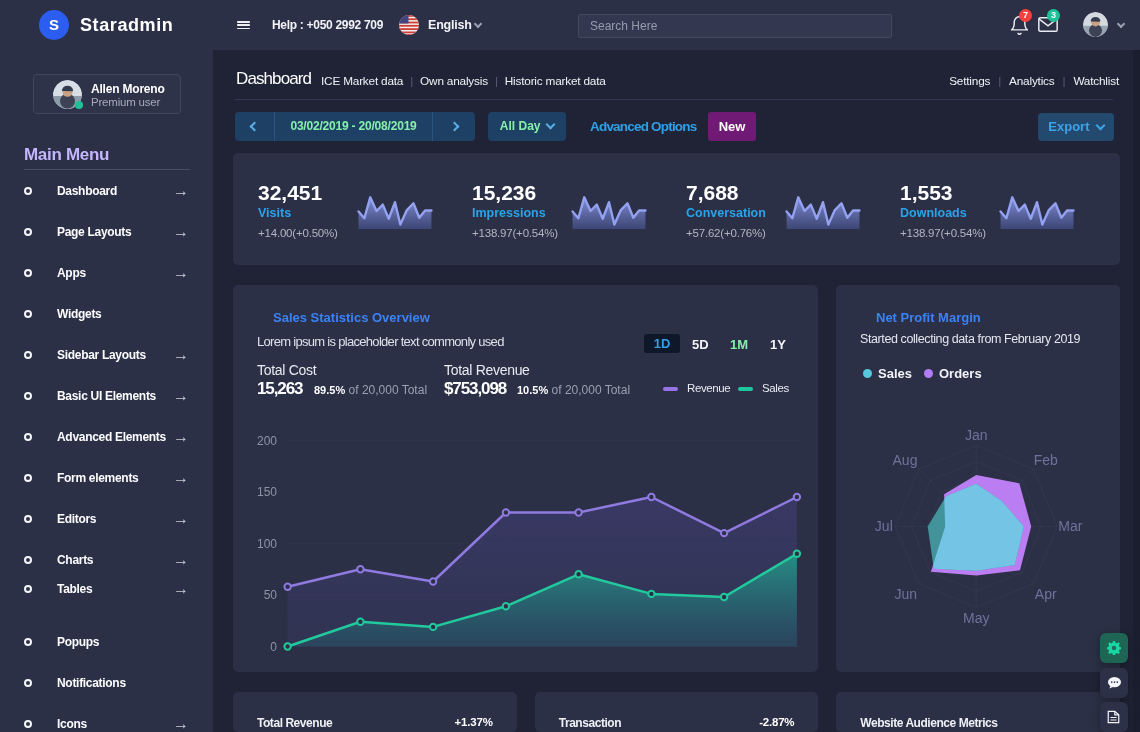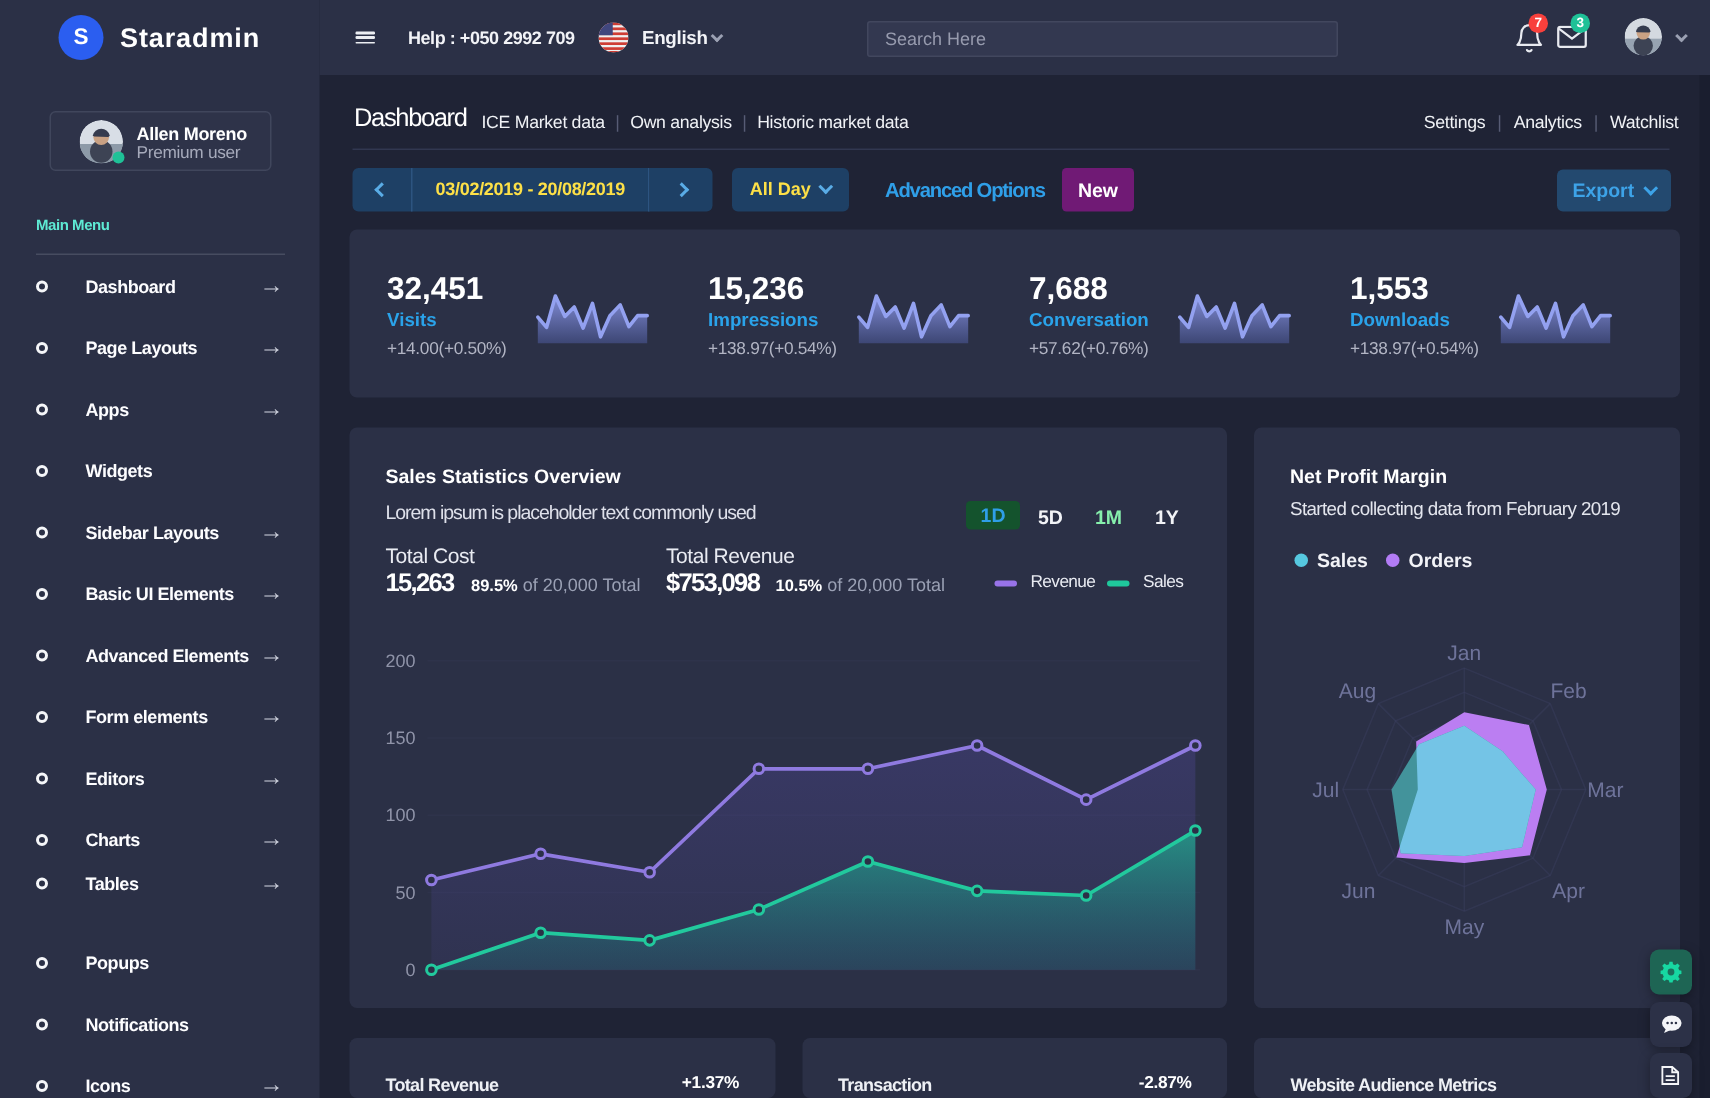--- a/index.html
+++ b/index.html
@@ -9,21 +9,21 @@
   .abs { position:absolute; }
   
   .sidebar { position:absolute; left:0; top:0; width:213px; height:732px; background:#2b3046; }
   .logo-circ { position:absolute; left:39px; top:10px; width:30px; height:30px; border-radius:50%; background:#2b5ef0; color:#fff; font-weight:bold; font-size:15px; text-align:center; line-height:30px; }
   .logo-text { position:absolute; left:80px; top:15px; font-size:18px; font-weight:bold; color:#ffffff; letter-spacing:0.6px; }
   .pcard { position:absolute; left:33px; top:74px; width:148px; height:40px; border:1px solid #40465c; border-radius:4px; background:#2e3349; }
   .pcard .av { position:absolute; left:19px; top:5px; width:29px; height:29px; border-radius:50%; overflow:hidden; }
   .pcard .dot { position:absolute; left:41px; top:26px; width:8px; height:8px; border-radius:50%; background:#1fc197; }
   .pcard .nm { position:absolute; left:57px; top:7px; font-size:12px; letter-spacing:-0.2px; font-weight:bold; color:#ffffff; }
   .pcard .pu { position:absolute; left:57px; top:21px; font-size:11.5px; letter-spacing:-0.2px; color:#a6aabb; }
-  .mmenu { position:absolute; left:24px; top:145px; font-size:10px; letter-spacing:-0.3px; font-weight:bold; color:#5eead4;text-align:right; }
+  .mmenu { position:absolute; left:24px; top:145px; font-size:17px; letter-spacing:-0.3px; font-weight:bold; color:#c4b5fd;text-align:right; }
   .mi { position:absolute; left:0; width:213px; height:41px; line-height:41px; }
   .mi .ic { position:absolute; left:24px; top:16px; width:8px; height:8px; border:2.2px solid #f5f6f9; border-radius:50%; }
   .mi .t { position:absolute; left:57px; font-size:12px; letter-spacing:-0.3px; font-weight:bold; color:#fdfdff; }
   .mi .ar { position:absolute; right:24px; top:-1px; font-size:16px; color:#c9ccd8; }
   
   .nav { position:absolute; left:213px; top:0; width:927px; height:50px; background:#2b3046; }
   .burger { position:absolute; left:24px; top:21px; width:13px; height:9px; }
   .burger div { height:1.6px; background:#eceef2; margin-bottom:1.7px; border-radius:0.8px; }
   .help { position:absolute; left:59px; top:18px; font-size:12px; letter-spacing:-0.3px; font-weight:bold; color:#f2f3f7; }
   .flag { position:absolute; left:186px; top:15px; width:20px; height:20px; }
@@ -35,40 +35,40 @@
   .nav .avatar { position:absolute; left:870px; top:12px; width:25px; height:25px; border-radius:50%; overflow:hidden; }
   .nav .chev2 { position:absolute; left:905px; top:21px; }
   
   .title { position:absolute; left:236px; top:69px; font-size:17px; letter-spacing:-0.9px; color:#ffffff; }
   .crumbs { position:absolute; left:321px; top:74px; font-size:11.8px; letter-spacing:-0.2px; font-weight:normal; color:#f0f2f6; }
   .crumbs .sep { color:#575c75; font-weight:normal; padding:0 7px; }
   .hlinks { position:absolute; right:21px; top:74px; font-size:11.8px; letter-spacing:-0.2px; font-weight:normal; color:#f0f2f6; }
   .hlinks .sep { color:#575c75; font-weight:normal; padding:0 8px; }
   .hborder { position:absolute; left:235px; top:99px; width:878px; height:1px; background:#313750; }
   
-  .tbtn { position:absolute; height:29px; background:#1e4065; border-radius:4px; color:#fde047; font-size:13px; font-weight:bold; text-align:center; }
+  .tbtn { position:absolute; height:29px; background:#1e4065; border-radius:4px; color:#86efac; font-size:13px; font-weight:bold; text-align:center; }
   .dprev { left:235px; top:112px; width:39px; border-radius:4px 0 0 4px; }
   .dfield { left:274px; top:112px; width:159px; border-radius:0; border-left:1px solid #2d5480; border-right:1px solid #2d5480; line-height:29px; font-size:12px; letter-spacing:-0.2px; }
   .dnext { left:433px; top:112px; width:42px; border-radius:0 4px 4px 0; }
   .dchev { display:inline-block; width:7px; height:7px; border-right:2px solid #5aace6; border-bottom:2px solid #5aace6; }
   .allday { left:488px; top:112px; width:78px; line-height:29px; }
   .advopt { position:absolute; left:590px; top:112px; height:29px; line-height:29px; color:#2f9fe8; font-size:13.5px; letter-spacing:-0.8px; font-weight:bold; }
   .newbtn { position:absolute; left:708px; top:112px; width:48px; height:29px; background:#701a75; border-radius:3px; color:#fff; font-size:13px; font-weight:bold; text-align:center; line-height:29px; }
   .export { position:absolute; left:1038px; top:113px; width:76px; height:28px; background:#23496f; border-radius:4px; color:#3da3e8; font-size:13px; font-weight:bold; text-align:center; line-height:28px; }
   
   .card { position:absolute; background:#2b3046; border-radius:5px; }
   .stats { left:233px; top:153px; width:887px; height:112px; }
   .stat { position:absolute; top:0; height:112px; }
   .stat .num { position:absolute; top:28px; font-size:21px; font-weight:bold; color:#ffffff; }
   .stat .lbl { position:absolute; top:53px; font-size:12.5px; font-weight:bold; color:#2aa3ea; }
   .stat .sub { position:absolute; top:74px; font-size:11.5px; letter-spacing:-0.2px; color:#b2b5c4; }
   .spark { position:absolute; top:40px; width:80px; height:36px; }
   .sales { left:233px; top:285px; width:585px; height:387px; }
   .net { left:836px; top:285px; width:284px; height:387px; }
-  .ctitle { position:absolute; left:24px; top:25px; font-size:13px; font-weight:bold; color:#ffffff; }
+  .ctitle { position:absolute; left:40px; top:25px; font-size:13px; font-weight:bold; color:#3b82f6; }
   .bcard { top:692px; width:284px; height:40px; }
   .bcard .l { position:absolute; left:24px; top:24px; font-size:12px; letter-spacing:-0.45px; font-weight:bold; color:#eef0f5; }
   .bcard .v { position:absolute; right:24px; top:24px; font-size:11.5px; letter-spacing:-0.2px; font-weight:bold; color:#ffffff; }
   
   .fab { position:absolute; left:1100px; width:28px; height:30px; border-radius:6px; background:#2c3147; box-shadow:0 2px 8px rgba(0,0,0,0.35); }
   .fab svg { position:absolute; left:7px; top:8px; }
 </style>
 </head>
 <body>
 <div class="page">
@@ -264,21 +264,21 @@
         <div class="lbl" style="left:667px;">Downloads</div>
         <div class="sub" style="left:667px;">+138.97(+0.54%)</div>
         <svg class="spark" style="left:764px;" viewBox="0 0 80 39">
           <use href="#sparkline"></use>
         </svg>
       </div>
   </div>
   <div class="card sales">
     <div class="ctitle">Sales Statistics Overview</div>
     <div class="abs" style="left:24px;top:49px;font-size:13px;letter-spacing:-0.7px;color:#dee0ea;">Lorem ipsum is placeholder text commonly used</div>
-    <div class="abs" style="left:411px;top:49px;width:36px;height:19px;background:#14532d;border-radius:3px;text-align:center;line-height:19px;font-size:13px;font-weight:bold;color:#2f9fe8;">1D</div>
+    <div class="abs" style="left:411px;top:49px;width:36px;height:19px;background:#0f172a;border-radius:3px;text-align:center;line-height:19px;font-size:13px;font-weight:bold;color:#2f9fe8;">1D</div>
     <div class="abs" style="left:459px;top:52px;font-size:13px;font-weight:bold;color:#f2f3f7;">5D</div>
     <div class="abs" style="left:497px;top:52px;font-size:13px;font-weight:bold;color:#86efac;">1M</div>
     <div class="abs" style="left:537px;top:52px;font-size:13px;font-weight:bold;color:#f2f3f7;">1Y</div>
     <div class="abs" style="left:24px;top:77px;font-size:14px;letter-spacing:-0.3px;color:#e9ebf2;">Total Cost</div>
     <div class="abs" style="left:24px;top:94px;font-size:17px;letter-spacing:-1.1px;font-weight:bold;color:#fff;">15,263</div>
     <div class="abs" style="left:81px;top:98px;font-size:11px;font-weight:bold;color:#fff;">89.5%<span style="font-weight:normal;font-size:12px;color:#9aa0b4;"> of 20,000 Total</span></div>
     <div class="abs" style="left:211px;top:77px;font-size:14px;letter-spacing:-0.3px;color:#e9ebf2;">Total Revenue</div>
     <div class="abs" style="left:211px;top:94px;font-size:17px;letter-spacing:-1.1px;font-weight:bold;color:#fff;">$753,098</div>
     <div class="abs" style="left:284px;top:98px;font-size:11px;font-weight:bold;color:#fff;">10.5%<span style="font-weight:normal;font-size:12px;color:#9aa0b4;"> of 20,000 Total</span></div>
     <div class="abs" style="left:430px;top:102px;width:15px;height:4px;border-radius:2px;background:#9873e8;"></div>

